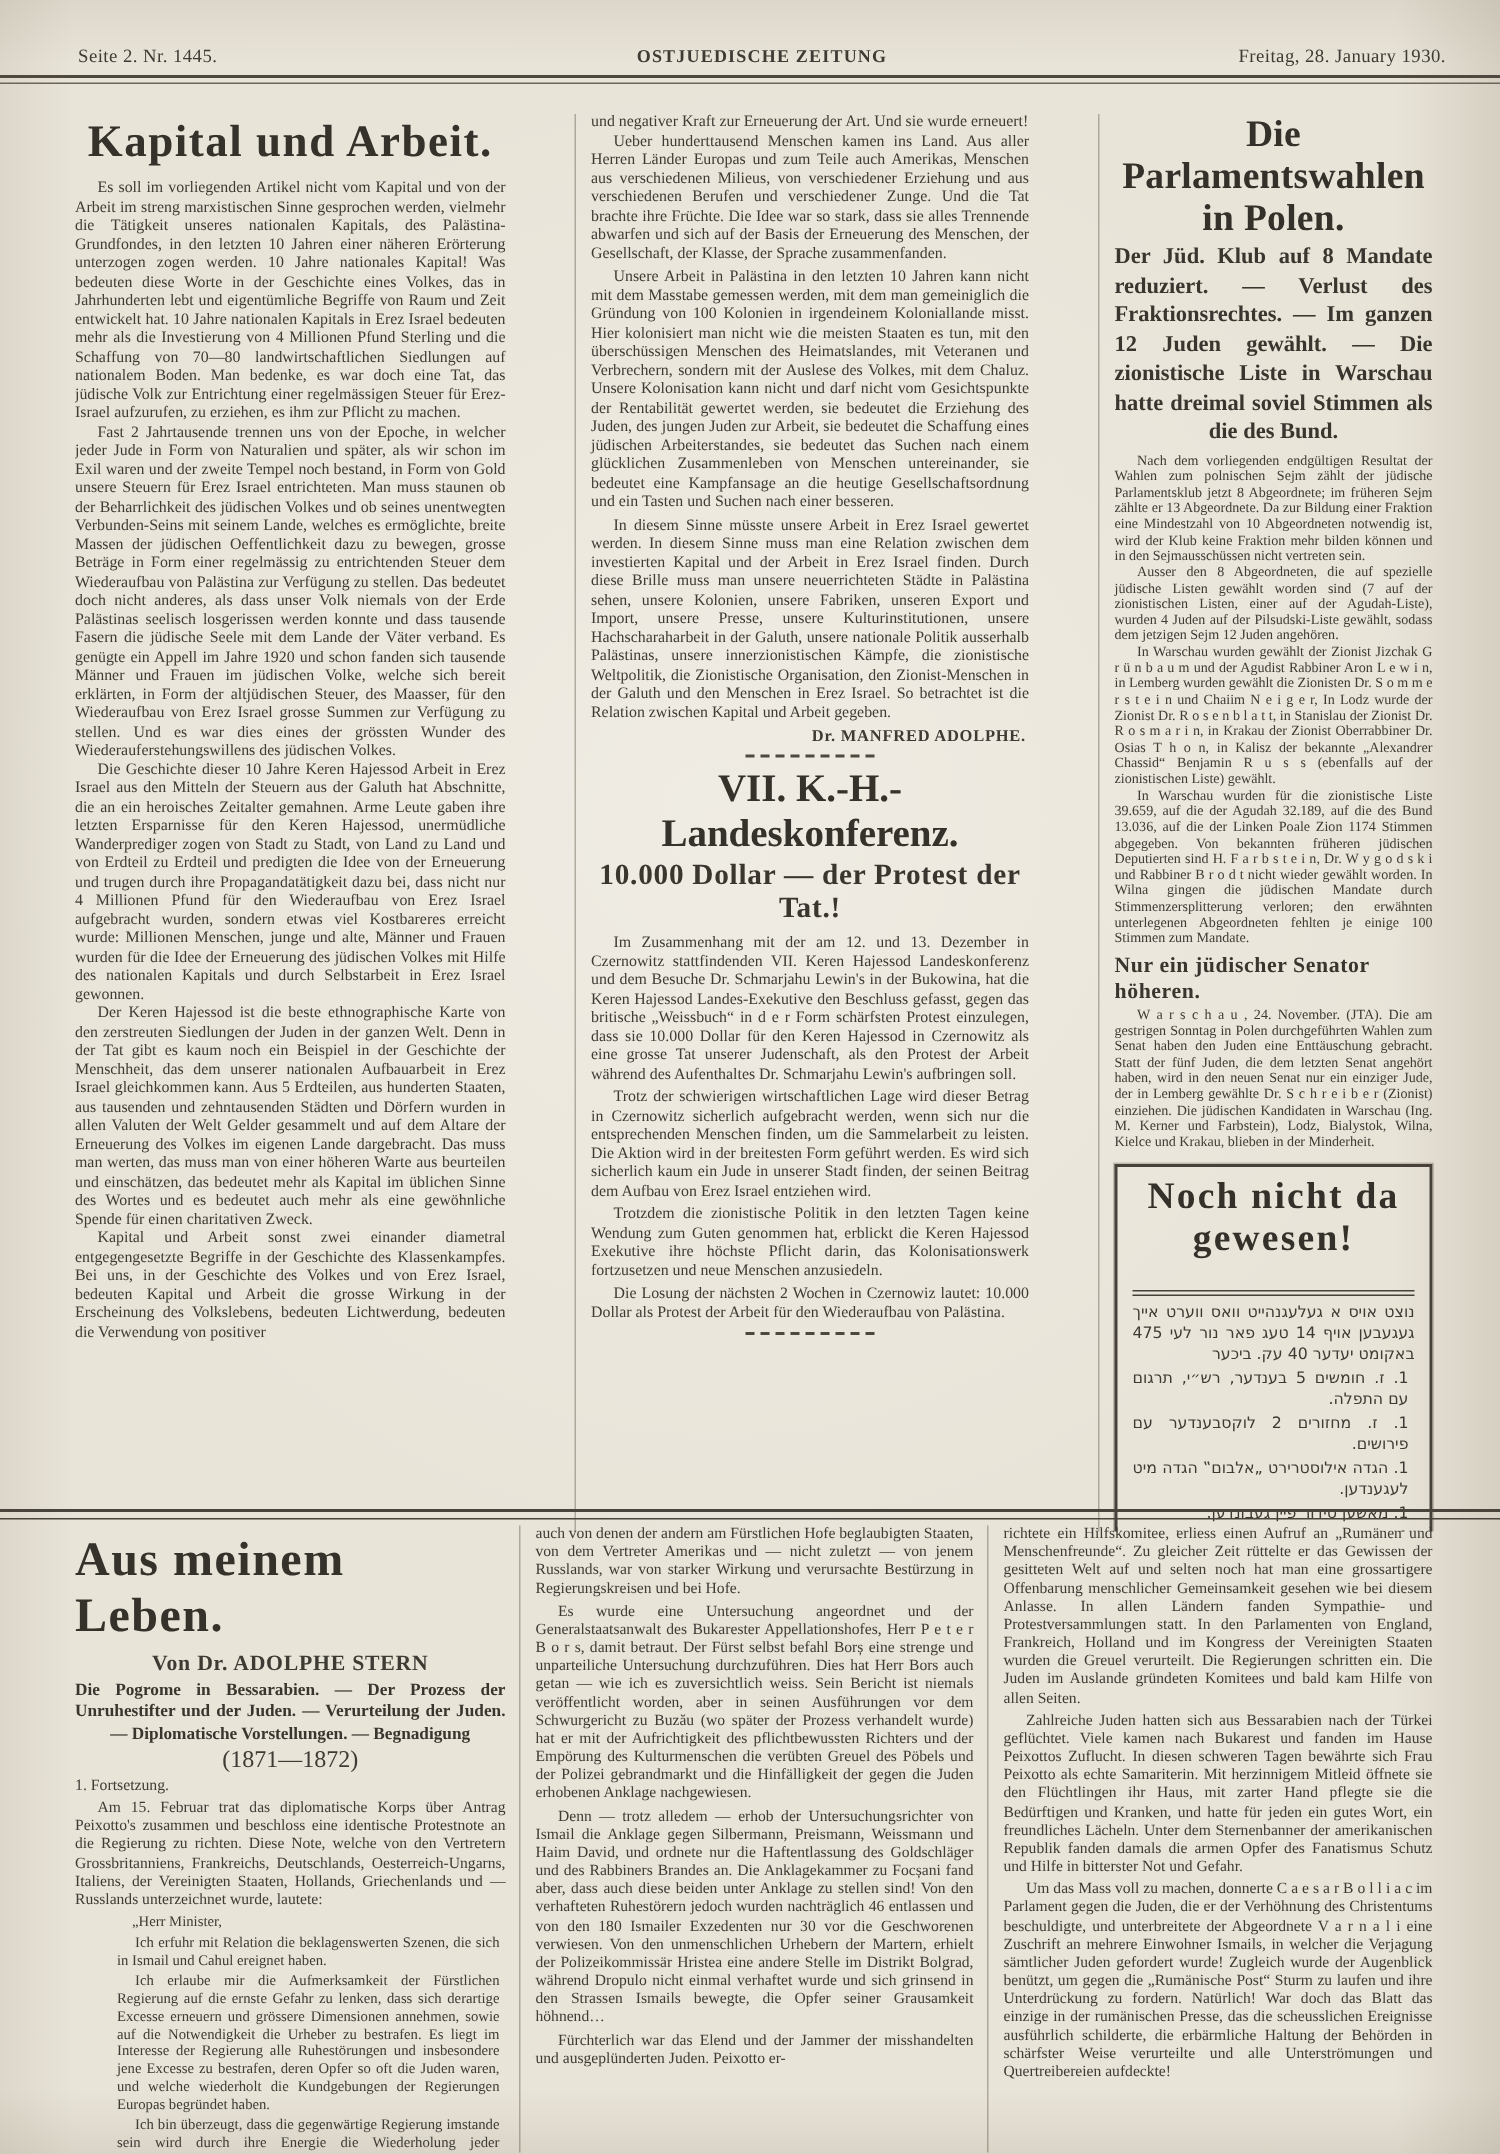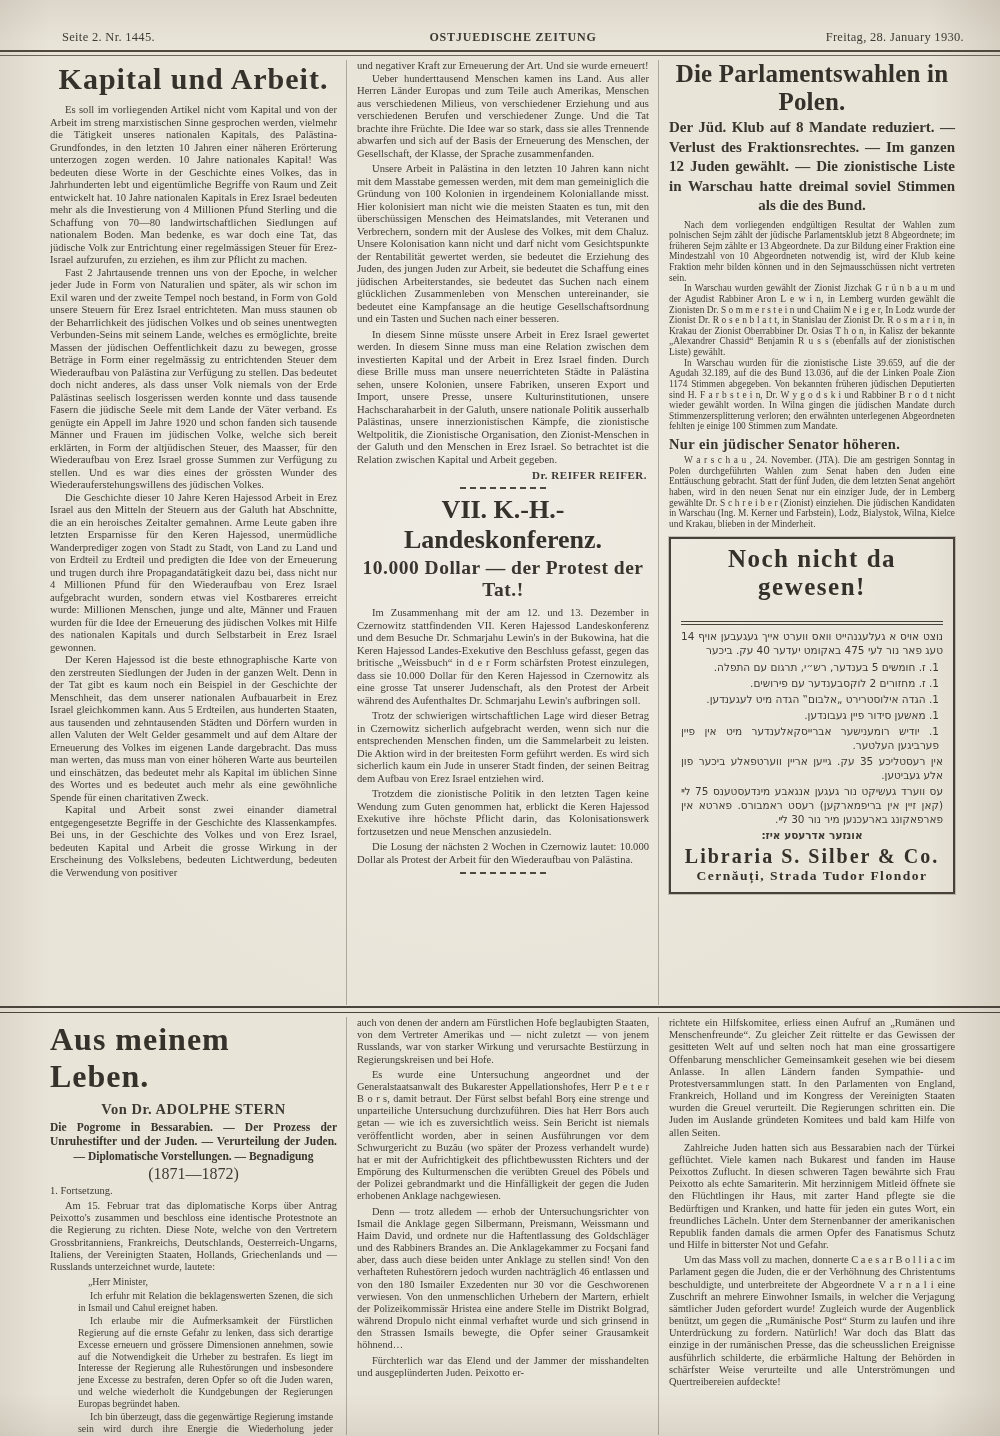--- a/index.html
+++ b/index.html
@@ -6,28 +6,28 @@
   .page{position:relative;width:1000px;height:1436px;overflow:hidden;color:#3e3b35;
     font-family:"Liberation Serif","DejaVu Serif",serif;
     background:
       radial-gradient(ellipse 70% 50% at 48% 38%, rgba(255,255,255,.30), rgba(255,255,255,0) 70%),
       linear-gradient(90deg, rgba(110,100,80,.10), rgba(0,0,0,0) 5%, rgba(0,0,0,0) 93%, rgba(110,100,80,.16)),
       linear-gradient(180deg, rgba(110,100,80,.10), rgba(0,0,0,0) 3%, rgba(0,0,0,0) 97%, rgba(110,100,80,.12)),
       #e9e4d8;}
   
   .masthead{position:absolute;top:30px;left:52px;right:36px;display:flex;align-items:baseline;
     font-size:12.5px;letter-spacing:.3px;}
-  .m-left{width:28%;text-align:left;margin-left:10px;}
+  .m-left{width:28%;text-align:left;}
   .m-center{width:44%;text-align:center;font-weight:bold;font-size:12px;letter-spacing:.8px;}
   .m-right{width:28%;text-align:right;}
   .head-rule{position:absolute;top:50px;left:0;right:0;height:3px;
     border-top:2px solid #4e483f;border-bottom:1px solid #6b645a;}
   
-  .top-grid{position:absolute;top:60px;left:50px;right:36px;height:945px;display:grid;
-    grid-template-columns:296px 312px 1fr;}
+  .top-grid{position:absolute;top:76px;left:50px;right:36px;height:945px;display:grid;
+    grid-template-columns:296px 312px 1fr;gap:37px;}
   .bottom-wrap{position:absolute;top:1006px;left:0;right:0;}
   .section-rule{height:4px;border-top:2.5px solid #49443c;border-bottom:1px solid #49443c;margin:0;}
   .bottom-grid{margin:4px 36px 0 50px;height:418px;display:grid;grid-template-columns:296px 312px 1fr;}
   .col{overflow:hidden;padding:0 9px 0 0;}
   .col+.col{border-left:1px solid rgba(80,70,55,.38);padding-left:10px;}
   
   .body-text p{margin:0;text-indent:15px;text-align:justify;font-size:10.6px;line-height:1.18;}
   .body-text p.sp{margin-top:3px;}
   .body-text p.no-indent{text-indent:0;}
   .small p{font-size:9.4px;line-height:1.13;}
@@ -87,38 +87,39 @@
       </div>
     </section>
 
     <section class="col">
       <div class="body-text">
         <p class="no-indent">und negativer Kraft zur Erneuerung der Art. Und sie wurde erneuert!</p>
         <p>Ueber hunderttausend Menschen kamen ins Land. Aus aller Herren Länder Europas und zum Teile auch Amerikas, Menschen aus verschiedenen Milieus, von verschiedener Erziehung und aus verschiedenen Berufen und verschiedener Zunge. Und die Tat brachte ihre Früchte. Die Idee war so stark, dass sie alles Trennende abwarfen und sich auf der Basis der Erneuerung des Menschen, der Gesellschaft, der Klasse, der Sprache zusammenfanden.</p>
         <p class="sp">Unsere Arbeit in Palästina in den letzten 10 Jahren kann nicht mit dem Masstabe gemessen werden, mit dem man gemeiniglich die Gründung von 100 Kolonien in irgendeinem Koloniallande misst. Hier kolonisiert man nicht wie die meisten Staaten es tun, mit den überschüssigen Menschen des Heimatslandes, mit Veteranen und Verbrechern, sondern mit der Auslese des Volkes, mit dem Chaluz. Unsere Kolonisation kann nicht und darf nicht vom Gesichtspunkte der Rentabilität gewertet werden, sie bedeutet die Erziehung des Juden, des jungen Juden zur Arbeit, sie bedeutet die Schaffung eines jüdischen Arbeiterstandes, sie bedeutet das Suchen nach einem glücklichen Zusammenleben von Menschen untereinander, sie bedeutet eine Kampfansage an die heutige Gesellschaftsordnung und ein Tasten und Suchen nach einer besseren.</p>
         <p class="sp">In diesem Sinne müsste unsere Arbeit in Erez Israel gewertet werden. In diesem Sinne muss man eine Relation zwischen dem investierten Kapital und der Arbeit in Erez Israel finden. Durch diese Brille muss man unsere neuerrichteten Städte in Palästina sehen, unsere Kolonien, unsere Fabriken, unseren Export und Import, unsere Presse, unsere Kulturinstitutionen, unsere Hachscharaharbeit in der Galuth, unsere nationale Politik ausserhalb Palästinas, unsere innerzionistischen Kämpfe, die zionistische Weltpolitik, die Zionistische Organisation, den Zionist-Menschen in der Galuth und den Menschen in Erez Israel. So betrachtet ist die Relation zwischen Kapital und Arbeit gegeben.</p>
       </div>
-      <div class="signature">Dr. REIFER REIFER.</div>
+      <div class="signature">Dr. MANFRED ADOLPHE.</div>
       <div class="mini-rule"></div>
       <h2 class="h-konf1">VII. K.-H.-Landeskonferenz.</h2>
       <h3 class="h-konf2">10.000 Dollar — der Protest der Tat.!</h3>
       <div class="body-text">
         <p>Im Zusammenhang mit der am 12. und 13. Dezember in Czernowitz stattfindenden VII. Keren Hajessod Landeskonferenz und dem Besuche Dr. Schmarjahu Lewin's in der Bukowina, hat die Keren Hajessod Landes-Exekutive den Beschluss gefasst, gegen das britische „Weissbuch“ in d e r Form schärfsten Protest einzulegen, dass sie 10.000 Dollar für den Keren Hajessod in Czernowitz als eine grosse Tat unserer Judenschaft, als den Protest der Arbeit während des Aufenthaltes Dr. Schmarjahu Lewin's aufbringen soll.</p>
         <p class="sp">Trotz der schwierigen wirtschaftlichen Lage wird dieser Betrag in Czernowitz sicherlich aufgebracht werden, wenn sich nur die entsprechenden Menschen finden, um die Sammelarbeit zu leisten. Die Aktion wird in der breitesten Form geführt werden. Es wird sich sicherlich kaum ein Jude in unserer Stadt finden, der seinen Beitrag dem Aufbau von Erez Israel entziehen wird.</p>
         <p class="sp">Trotzdem die zionistische Politik in den letzten Tagen keine Wendung zum Guten genommen hat, erblickt die Keren Hajessod Exekutive ihre höchste Pflicht darin, das Kolonisationswerk fortzusetzen und neue Menschen anzusiedeln.</p>
         <p class="sp">Die Losung der nächsten 2 Wochen in Czernowiz lautet: 10.000 Dollar als Protest der Arbeit für den Wiederaufbau von Palästina.</p>
       </div>
       <div class="mini-rule"></div>
     </section>
 
     <section class="col">
       <h2 class="h-polen">Die Parlamentswahlen in Polen.</h2>
       <div class="h-polen-sub">Der Jüd. Klub auf 8 Mandate reduziert. — Verlust des Fraktionsrechtes. — Im ganzen 12 Juden gewählt. — Die zionistische Liste in Warschau hatte dreimal soviel Stimmen als die des Bund.</div>
       <div class="body-text small">
         <p>Nach dem vorliegenden endgültigen Resultat der Wahlen zum polnischen Sejm zählt der jüdische Parlamentsklub jetzt 8 Abgeordnete; im früheren Sejm zählte er 13 Abgeordnete. Da zur Bildung einer Fraktion eine Mindestzahl von 10 Abgeordneten notwendig ist, wird der Klub keine Fraktion mehr bilden können und in den Sejmausschüssen nicht vertreten sein.</p>
+        <p>Ausser den 8 Abgeordneten, die auf spezielle jüdische Listen gewählt worden sind (7 auf der zionistischen Listen, einer auf der Agudah-Liste), wurden 4 Juden auf der Pilsudski-Liste gewählt, sodass dem jetzigen Sejm 12 Juden angehören.</p>
         <p>In Warschau wurden gewählt der Zionist Jizchak G r ü n b a u m und der Agudist Rabbiner Aron L e w i n, in Lemberg wurden gewählt die Zionisten Dr. S o m m e r s t e i n und Chaiim N e i g e r, In Lodz wurde der Zionist Dr. R o s e n b l a t t, in Stanislau der Zionist Dr. R o s m a r i n, in Krakau der Zionist Oberrabbiner Dr. Osias T h o n, in Kalisz der bekannte „Alexandrer Chassid“ Benjamin R u s s (ebenfalls auf der zionistischen Liste) gewählt.</p>
         <p>In Warschau wurden für die zionistische Liste 39.659, auf die der Agudah 32.189, auf die des Bund 13.036, auf die der Linken Poale Zion 1174 Stimmen abgegeben. Von bekannten früheren jüdischen Deputierten sind H. F a r b s t e i n, Dr. W y g o d s k i und Rabbiner B r o d t nicht wieder gewählt worden. In Wilna gingen die jüdischen Mandate durch Stimmenzersplitterung verloren; den erwähnten unterlegenen Abgeordneten fehlten je einige 100 Stimmen zum Mandate.</p>
       </div>
       <h4 class="h-senator">Nur ein jüdischer Senator höheren.</h4>
       <div class="body-text small">
         <p>W a r s c h a u , 24. November. (JTA). Die am gestrigen Sonntag in Polen durchgeführten Wahlen zum Senat haben den Juden eine Enttäuschung gebracht. Statt der fünf Juden, die dem letzten Senat angehört haben, wird in den neuen Senat nur ein einziger Jude, der in Lemberg gewählte Dr. S c h r e i b e r (Zionist) einziehen. Die jüdischen Kandidaten in Warschau (Ing. M. Kerner und Farbstein), Lodz, Bialystok, Wilna, Kielce und Krakau, blieben in der Minderheit.</p>
       </div>
 
       <aside class="ad-box">
         <h3 class="ad-title">Noch nicht da gewesen!</h3>

